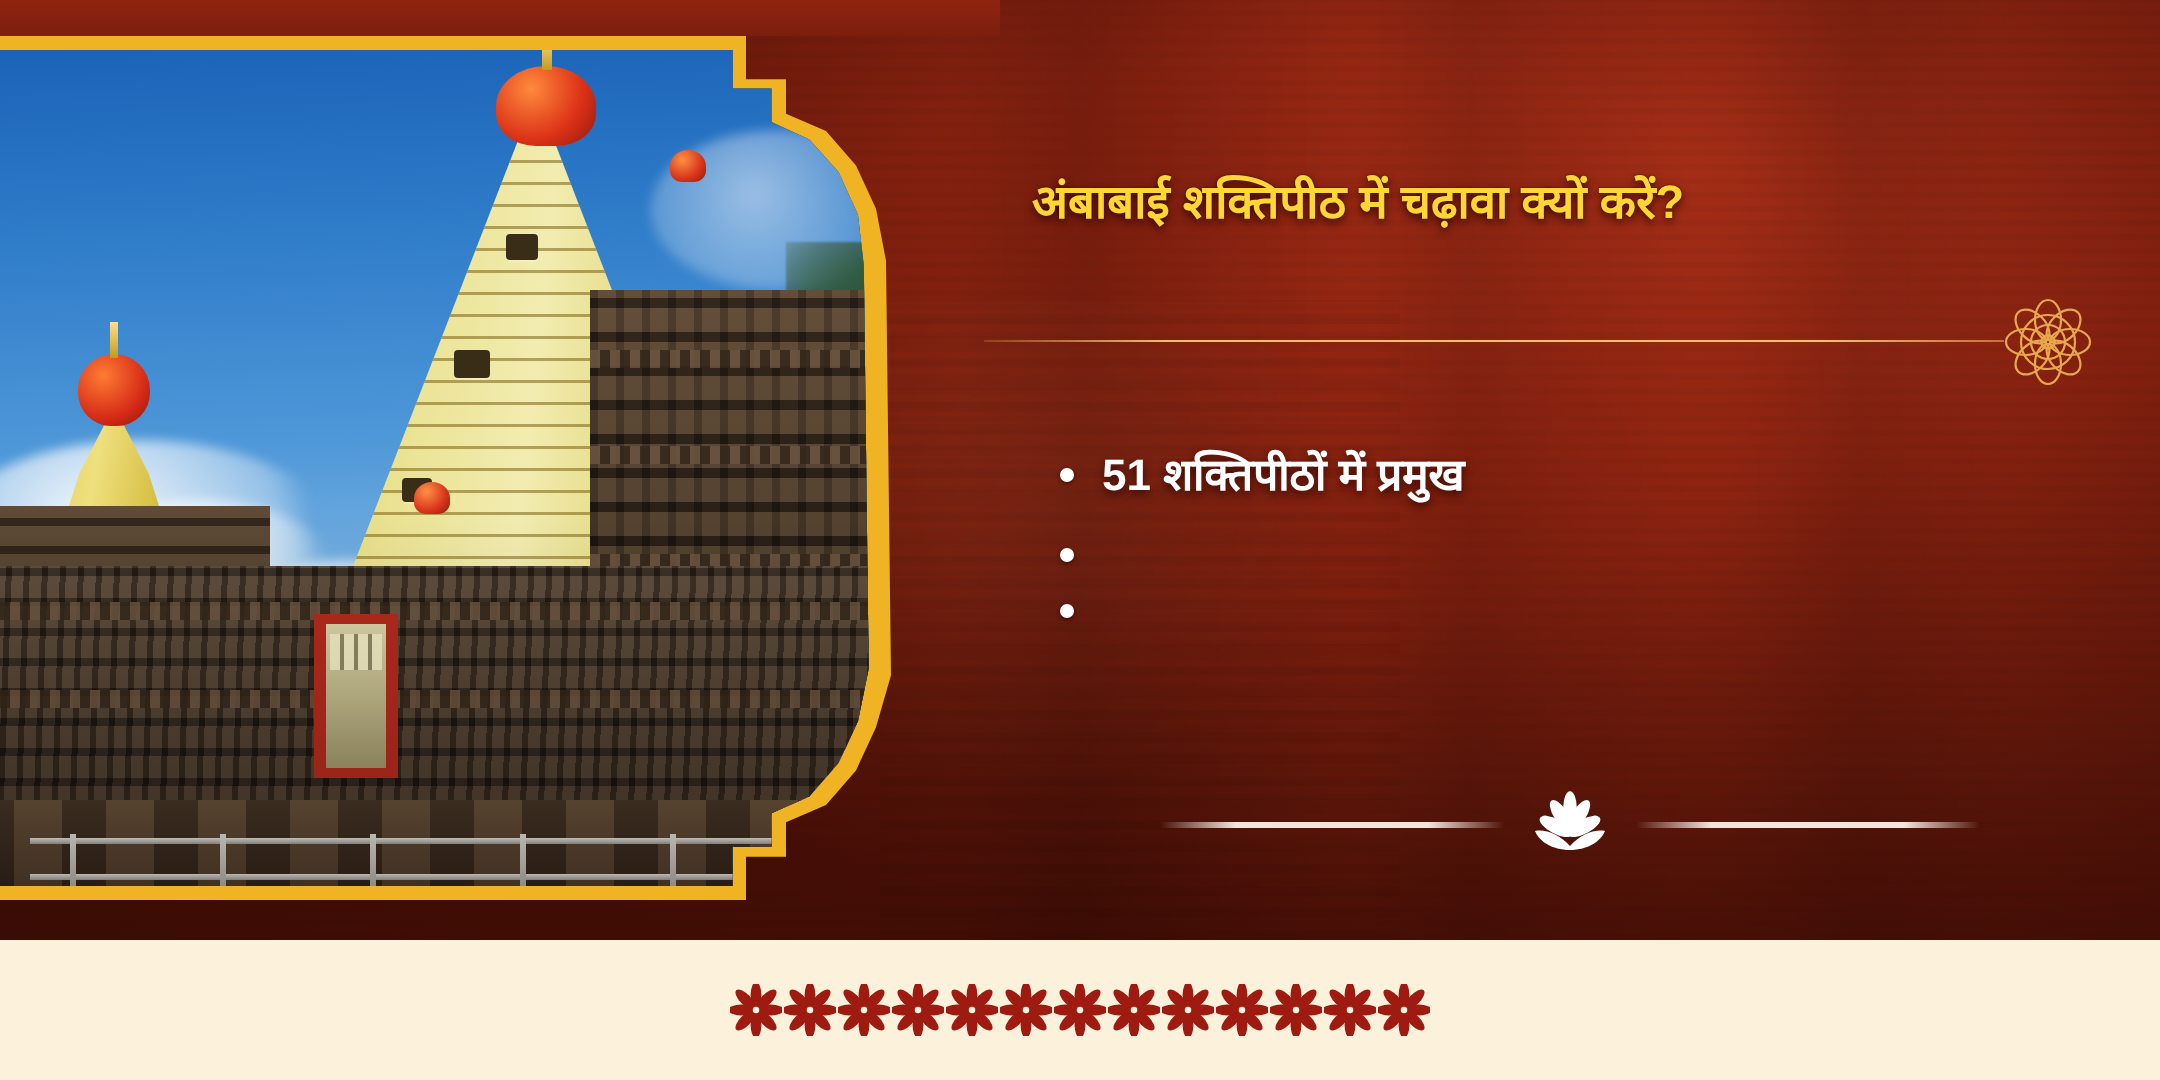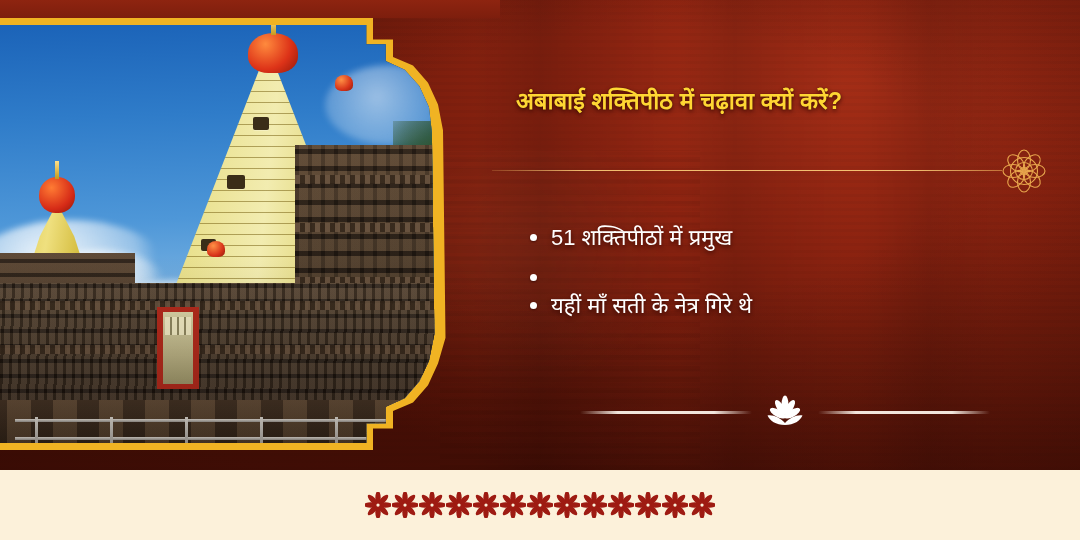--- a/index.html
+++ b/index.html
@@ -234,21 +234,21 @@
   .bullet-row {
     display:flex; align-items:flex-start; gap:14px;
     margin-bottom:9px;
   }
   .bullet-dot {
     width:7px; height:7px; border-radius:50%;
     background:#ffffff; flex:0 0 auto; margin-top:12px;
     box-shadow:0 1px 2px rgba(40,5,0,.6);
   }
   .bullet-text {
-    font-size:22px; color:#ffffff; line-height:1.42; font-weight:400;
+    font-size:22px; color:#ffffff; line-height:1.42; font-weight:700;
     text-shadow:0 2px 4px rgba(45,6,0,.8);
   }
 
   
   .lotus-divider {
     position:absolute; left:580px; top:395px; width:410px; height:34px;
     display:flex; align-items:center; justify-content:center; gap:0;
   }
   .lotus-rule {
     height:3px; flex:1 1 auto;
@@ -366,21 +366,20 @@
   <div class="bullets">
     <div class="bullet-row">
       <span class="bullet-dot"></span>
       <span class="bullet-text">51 शक्तिपीठों में प्रमुख</span>
     </div>
     <div class="bullet-row">
       <span class="bullet-dot"></span>
     </div>
     <div class="bullet-row">
       <span class="bullet-dot"></span>
-      <span class="bullet-text">यहीं माँ सती के नेत्र गिरे थे</span>
     </div>
   </div>
 
   <div class="lotus-divider">
     <span class="lotus-rule"></span>
     <span class="lotus-icon">
       <svg viewBox="0 0 66 34" width="66" height="34">
         <g fill="#ffffff">
           <ellipse cx="33" cy="9" rx="3.4" ry="8.4"></ellipse>
           <ellipse cx="33" cy="11" rx="3.4" ry="8.4" transform="rotate(-32 33 20)"></ellipse>

